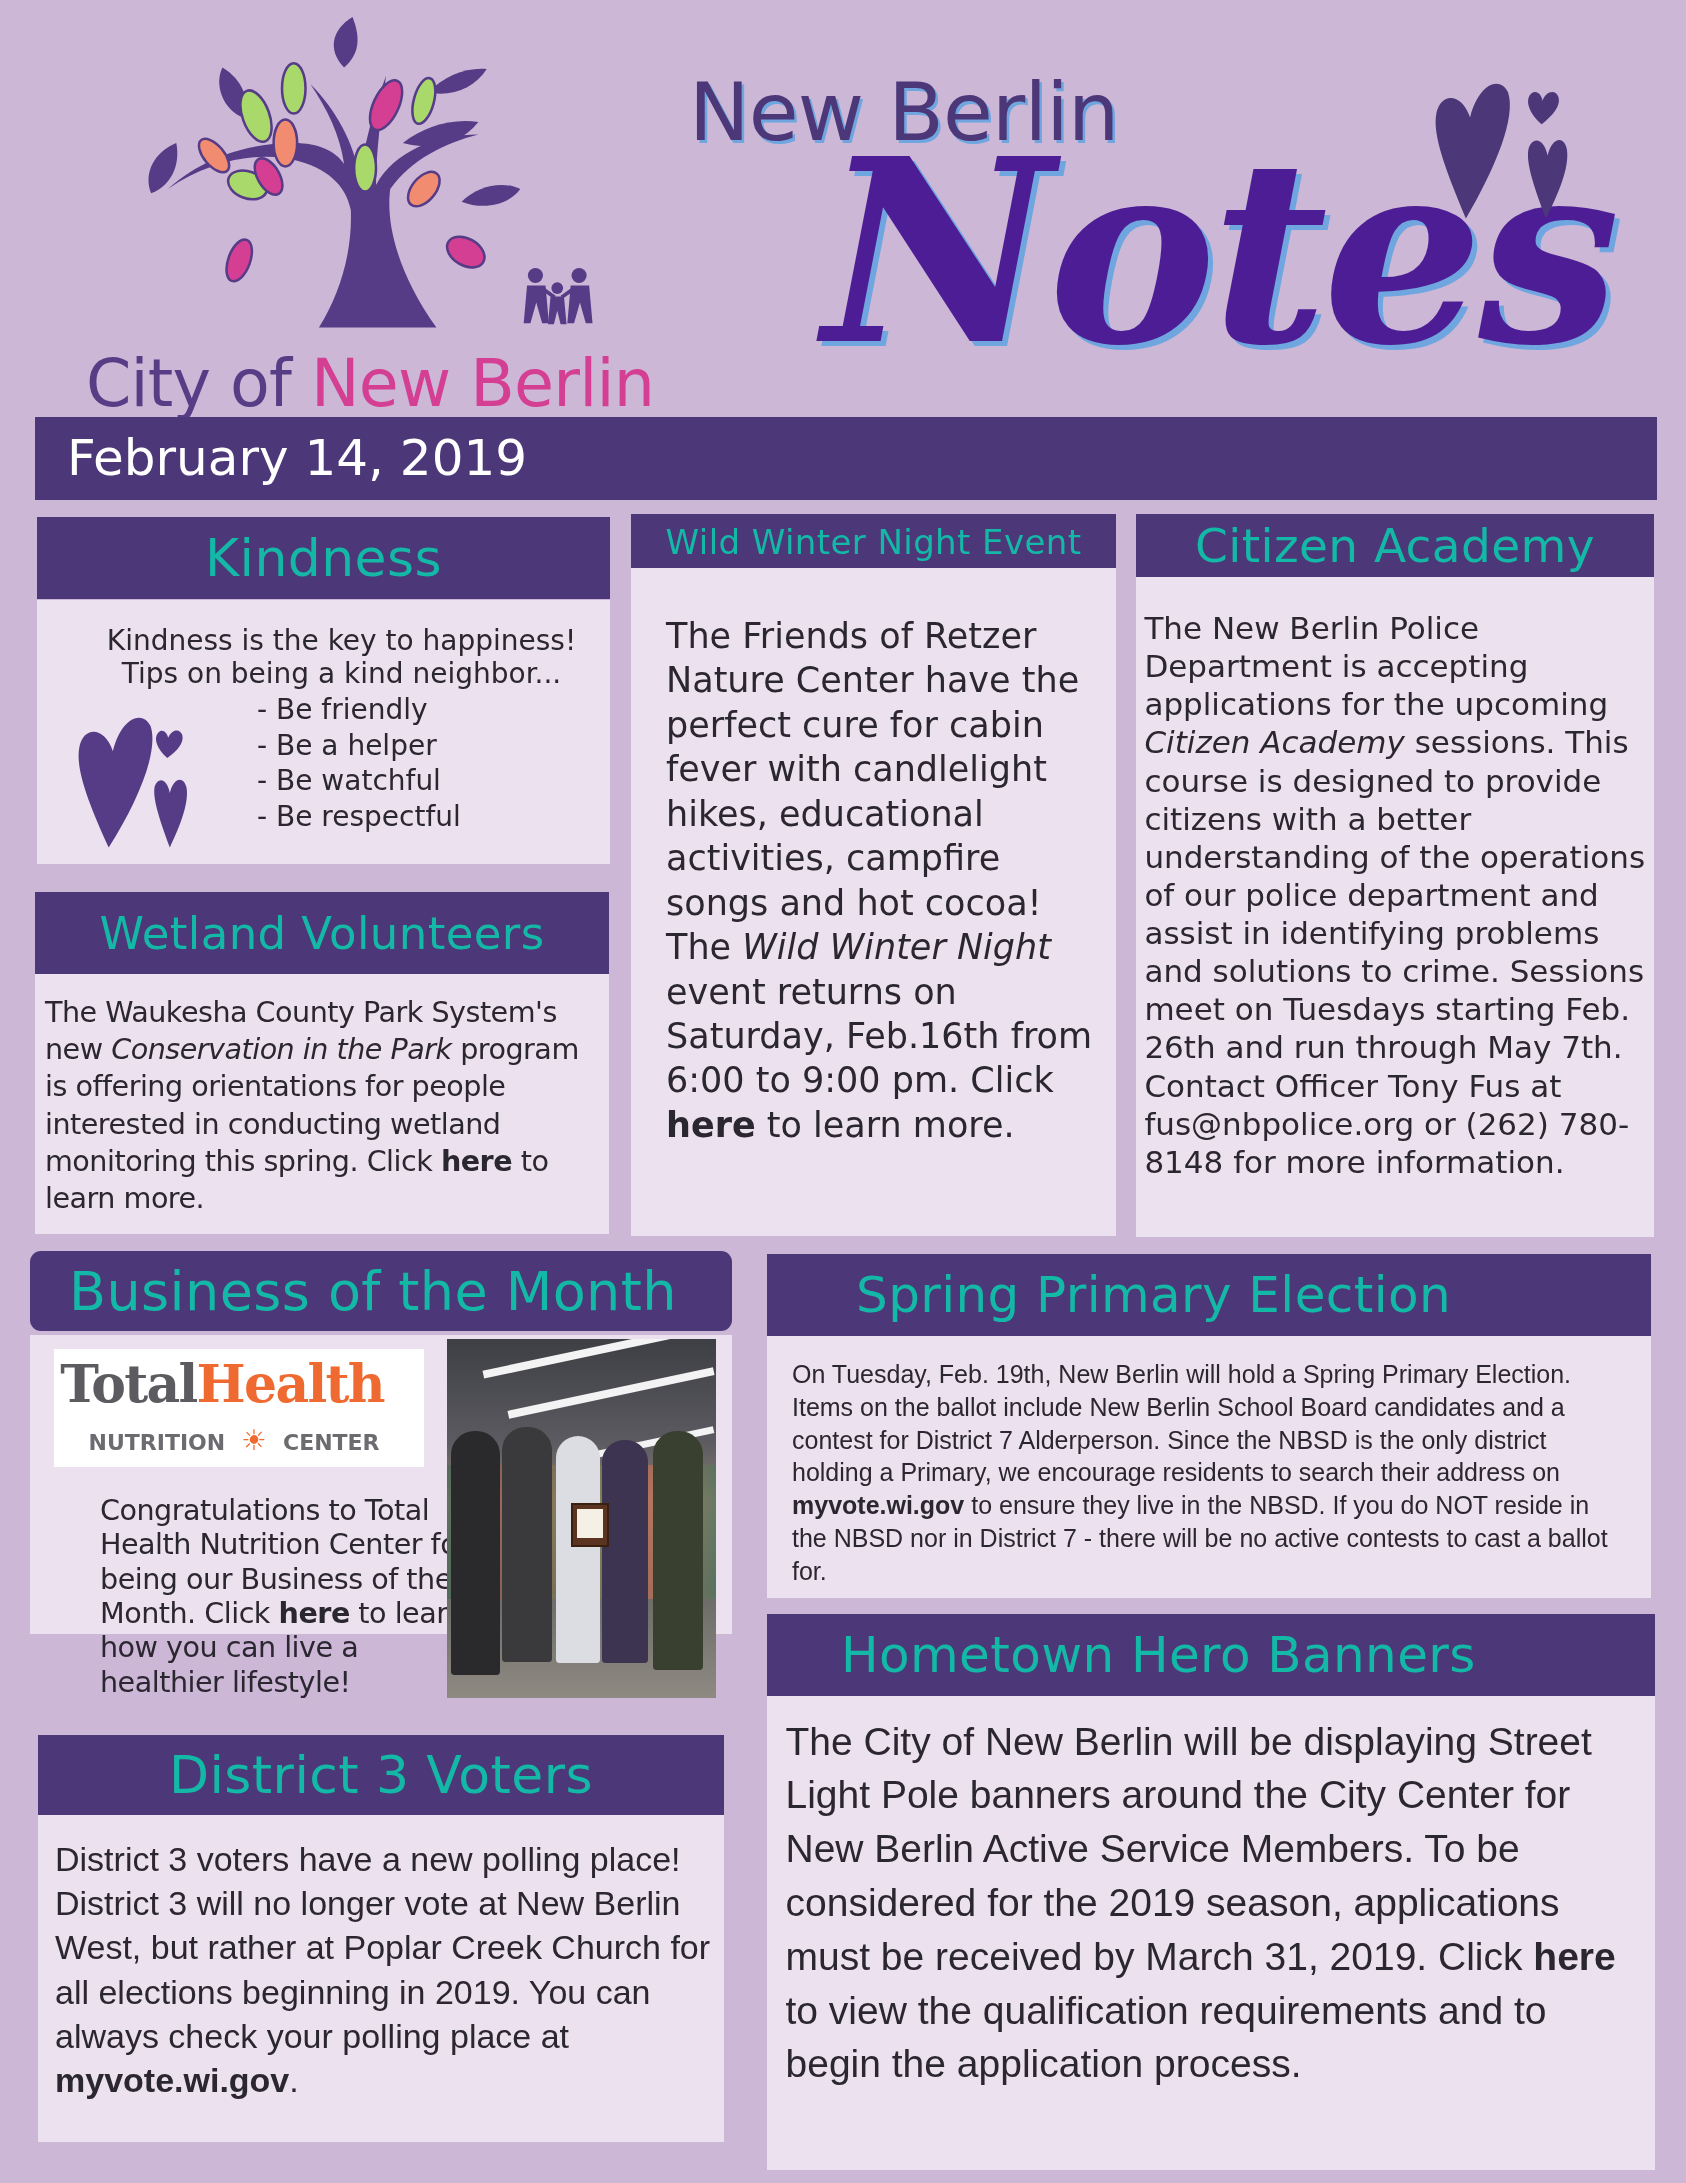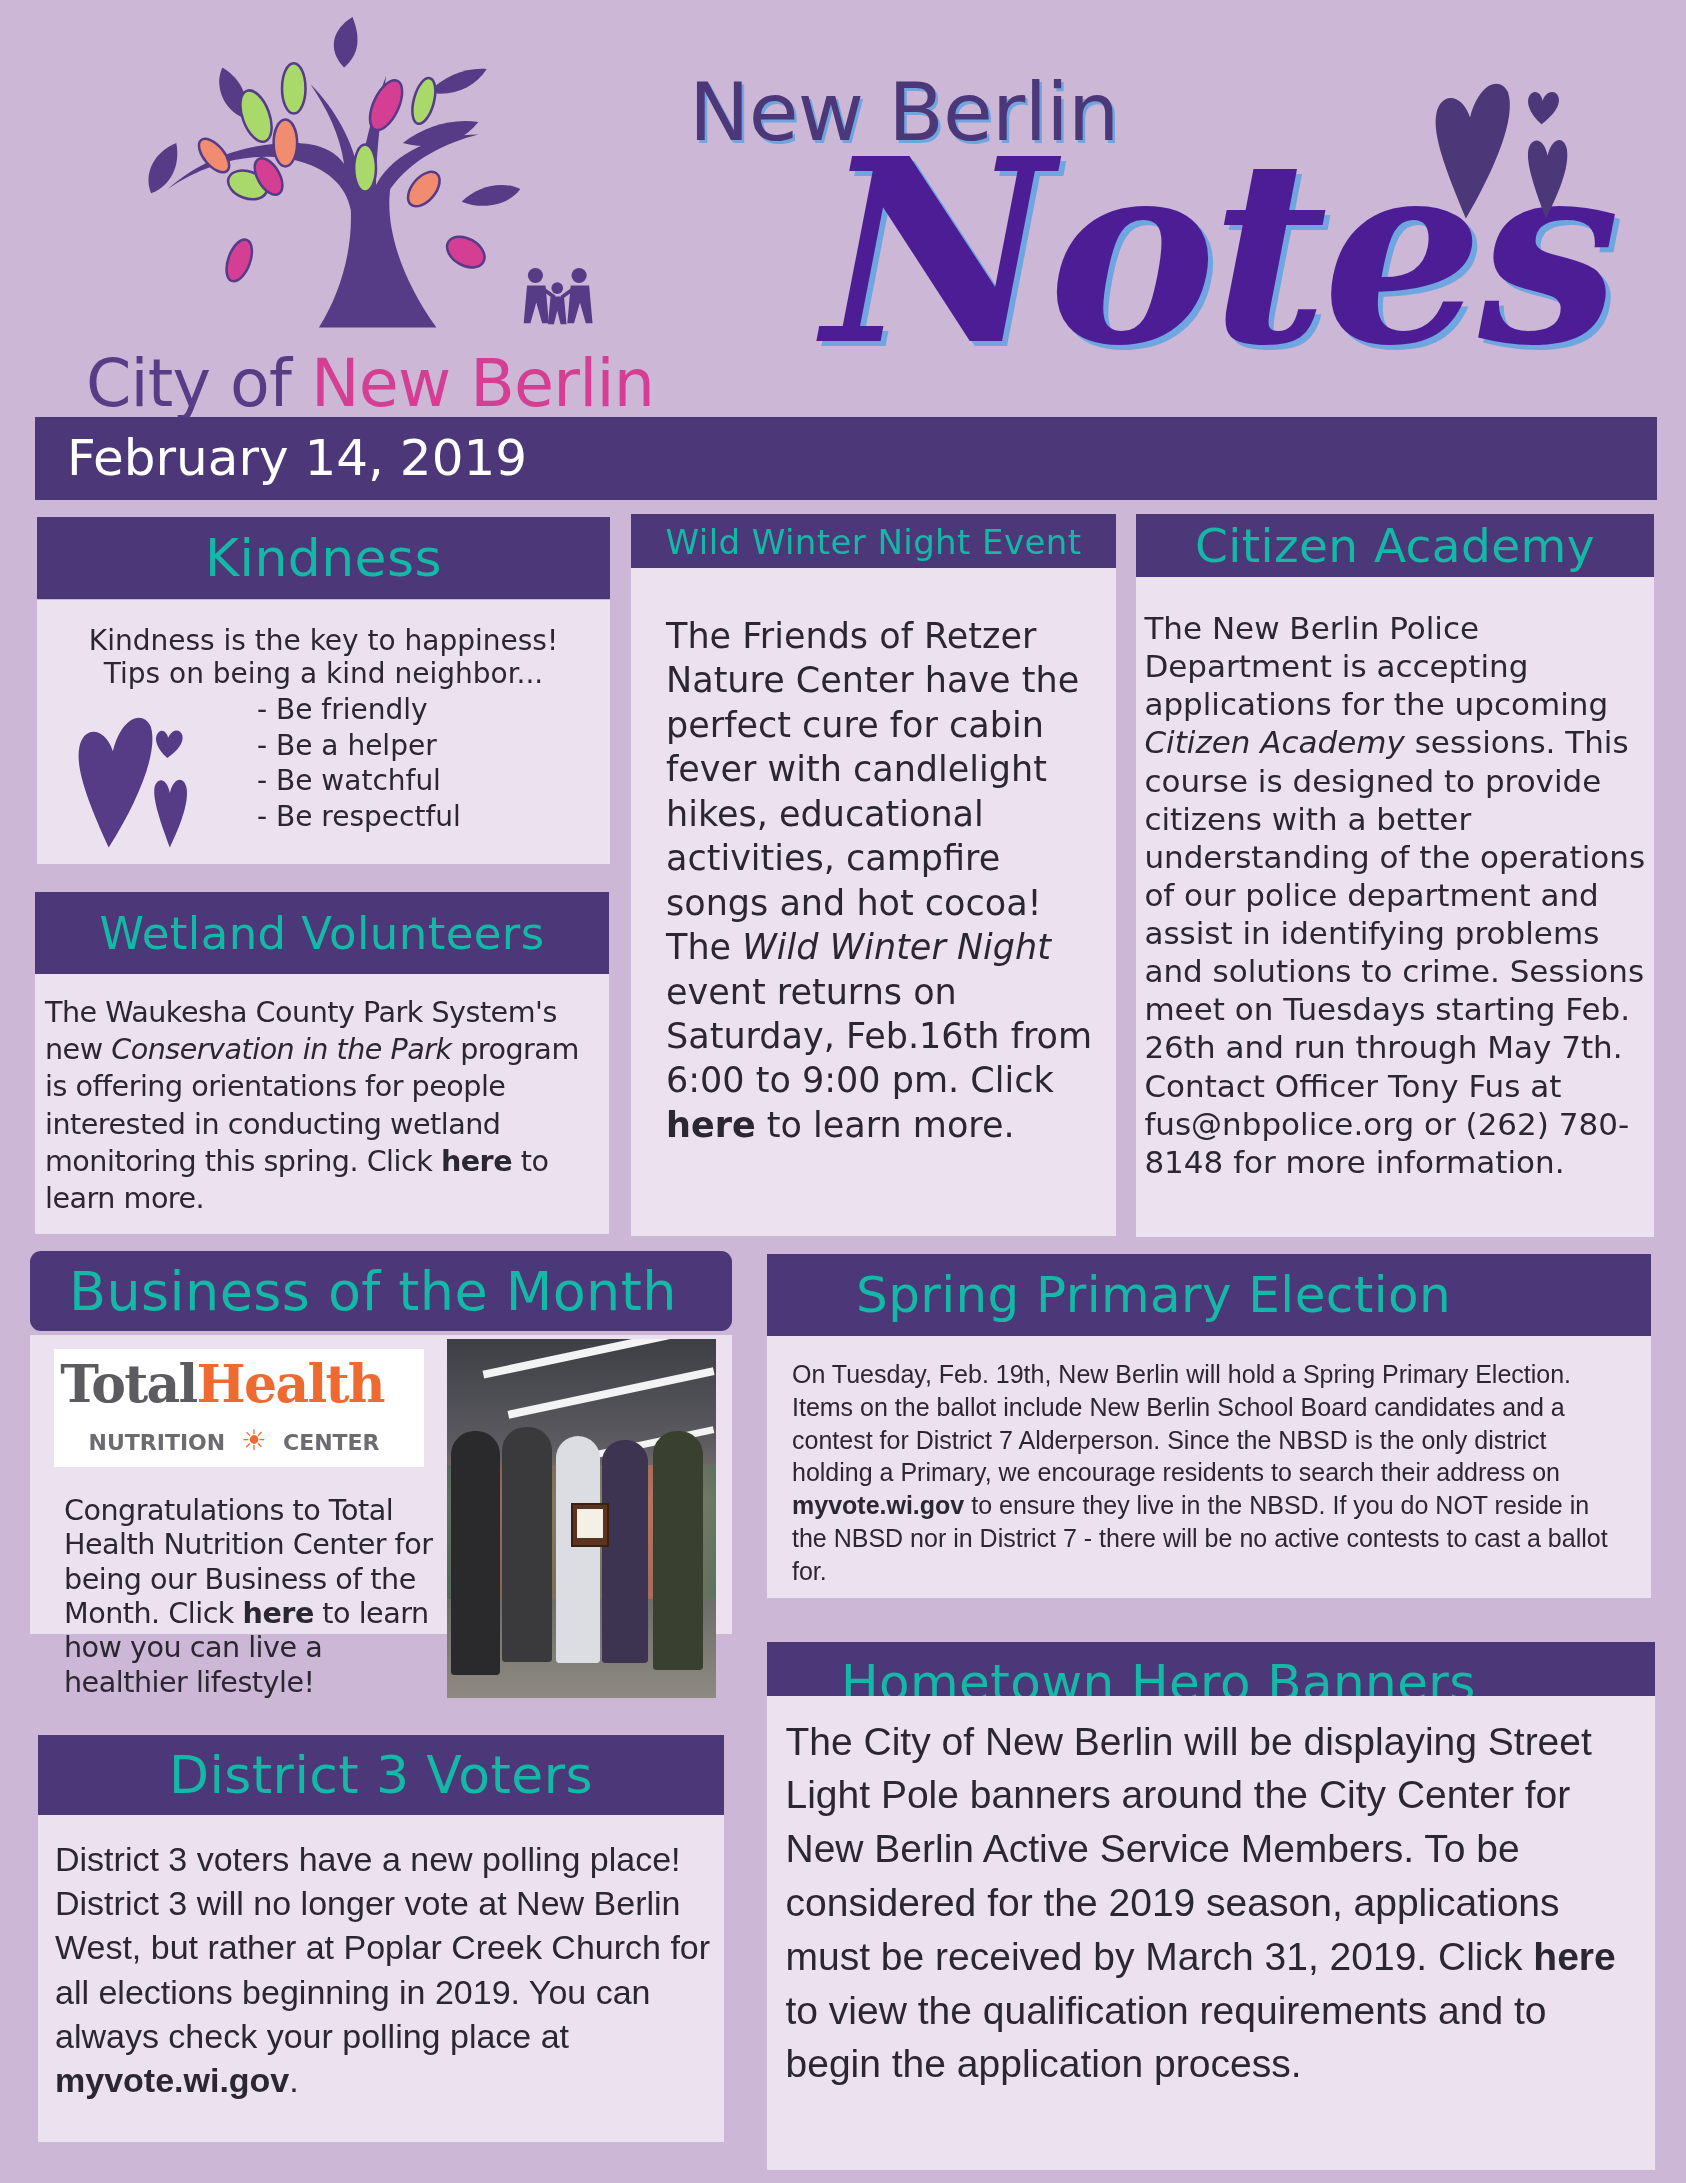--- a/index.html
+++ b/index.html
@@ -12,21 +12,21 @@
   .abs { position:absolute; }
   .hdr {
     position:absolute; background:#4c3778; color:#14b8a6;
     display:flex; align-items:center; justify-content:center;
     font-family:"DejaVu Sans", sans-serif; font-weight:normal;
     white-space:nowrap; letter-spacing:0.4px;
   }
   .body {
     position:absolute; background:#ece1ee; box-sizing:border-box;
   }
-  .txt { font-family:"DejaVu Sans", sans-serif; line-height:1.17; }
+  .txt { font-family:"DejaVu Sans", sans-serif; line-height:1.17;padding-left:36px; }
   .narrow { font-family:"Liberation Sans", sans-serif; transform-origin:left top; }
   b { font-weight:bold; }
   em { font-style:italic; }
 
   
   #logo-text { left:44px; top:329px; font-size:65px; font-family:"DejaVu Sans", sans-serif; letter-spacing:-0.8px; }
   #logo-text .c1 { color:#573c86; }
   #logo-text .c2 { color:#d53f93; }
   #nb-title { left:689px; top:65px; font-size:81px; color:#4c3778; font-family:"DejaVu Sans", sans-serif;
               text-shadow:2.5px 2.5px 0 #6fa6e0; letter-spacing:-0.8px; }
@@ -176,18 +176,18 @@
 </section>
 
 <section>
   <div class="hdr" style="left:38px;top:1735px;width:686px;height:80px;font-size:52px;">District 3 Voters</div>
   <div class="body narrow" style="left:38px;top:1815px;width:686px;height:327px;padding:22px 8.4px 0 17px;font-size:34px;line-height:1.3;">
     <span>District 3 voters have a new polling place!  District 3 will no longer vote at New Berlin West, but rather at Poplar Creek Church for all elections beginning in 2019. You can always check your polling place at </span><b style="cursor:pointer;">myvote.wi.gov</b><span>.</span>
   </div>
 </section>
 
 <section>
-  <div class="hdr" style="left:767px;top:1614px;width:888px;height:82px;font-size:50px;justify-content:flex-start;padding-left:74px;box-sizing:border-box;margin-top:28px;">Hometown Hero Banners</div>
+  <div class="hdr" style="left:767px;top:1614px;width:888px;height:82px;font-size:50px;justify-content:flex-start;padding-left:74px;box-sizing:border-box;">Hometown Hero Banners</div>
   <div class="body narrow" style="left:767px;top:1696px;width:888px;height:474px;padding:18.5px 17px 0 18.5px;font-size:39px;line-height:1.38;">
     <span>The City of New Berlin will be displaying Street Light Pole banners around the City Center for New Berlin Active Service Members.  To be considered for the 2019 season, applications must be received by March 31, 2019.  Click </span><b style="cursor:pointer;">here</b><span> to view the qualification requirements and to begin the application process.</span>
   </div>
 </section>
 
 
 </body></html>

